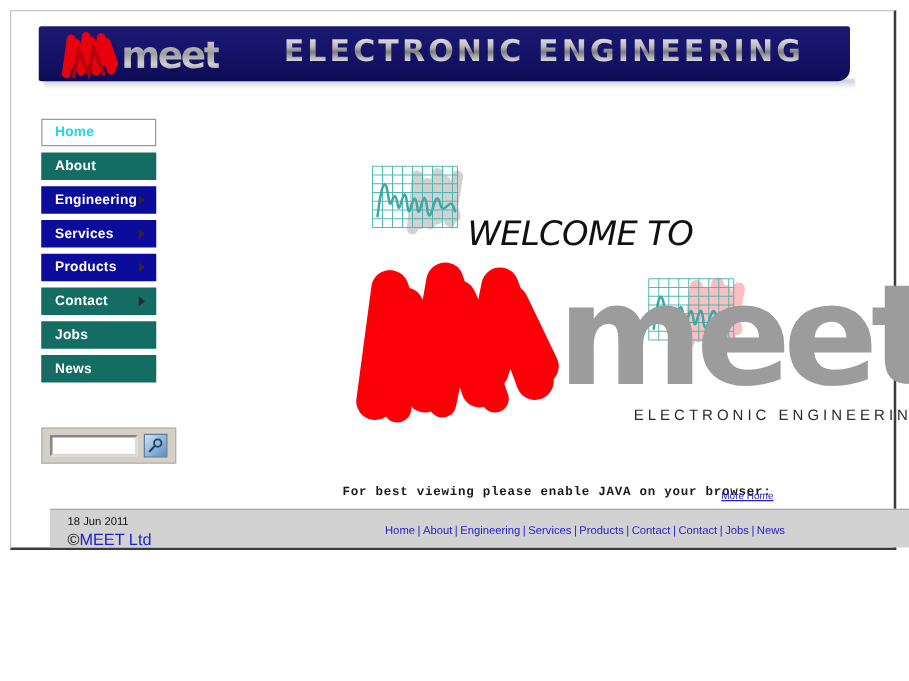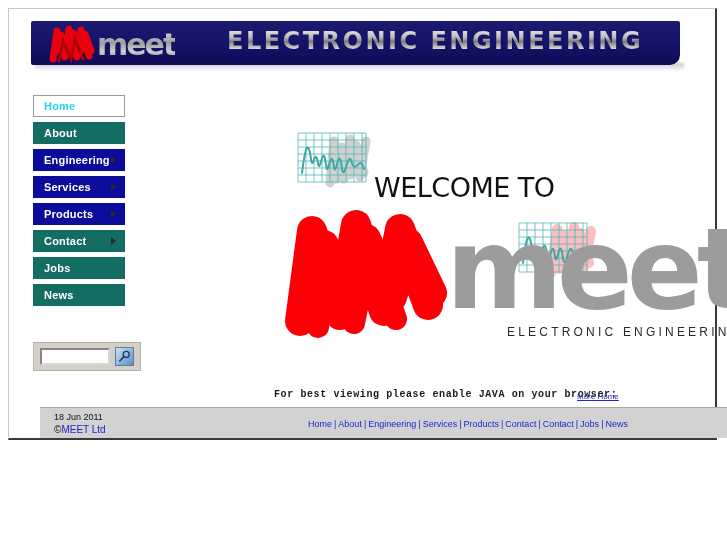--- a/index.html
+++ b/index.html
@@ -186,20 +186,21 @@
   }
   #welcome-text {
     position: absolute;
     left: 110px;
     top: 55px;
     font-family: "DejaVu Sans", sans-serif;
     font-size: 27px;
     color: #111111;
     letter-spacing: -0.5px;
     white-space: nowrap;
+    font-style: italic;
   }
   #big-meet {
     position: absolute;
     left: 182px;
     top: 96px;
     font-family: "DejaVu Sans", sans-serif;
     font-size: 112px;
     font-weight: bold;
     line-height: 1;
     letter-spacing: -6px;
@@ -273,21 +274,21 @@
     left: 14px;
     top: 4px;
     font-size: 9px;
     color: #111111;
     white-space: nowrap;
   }
   #footer-copy {
     position: absolute;
     left: 14px;
     top: 16px;
-    font-size: 10px;
+    font-size: 13px;
     color: #111111;
     white-space: nowrap;
   }
   #footer-copy .copy-link {
     color: #2222cc;
     cursor: pointer;
   }
   #footer-links {
     position: absolute;
     left: 268px;

